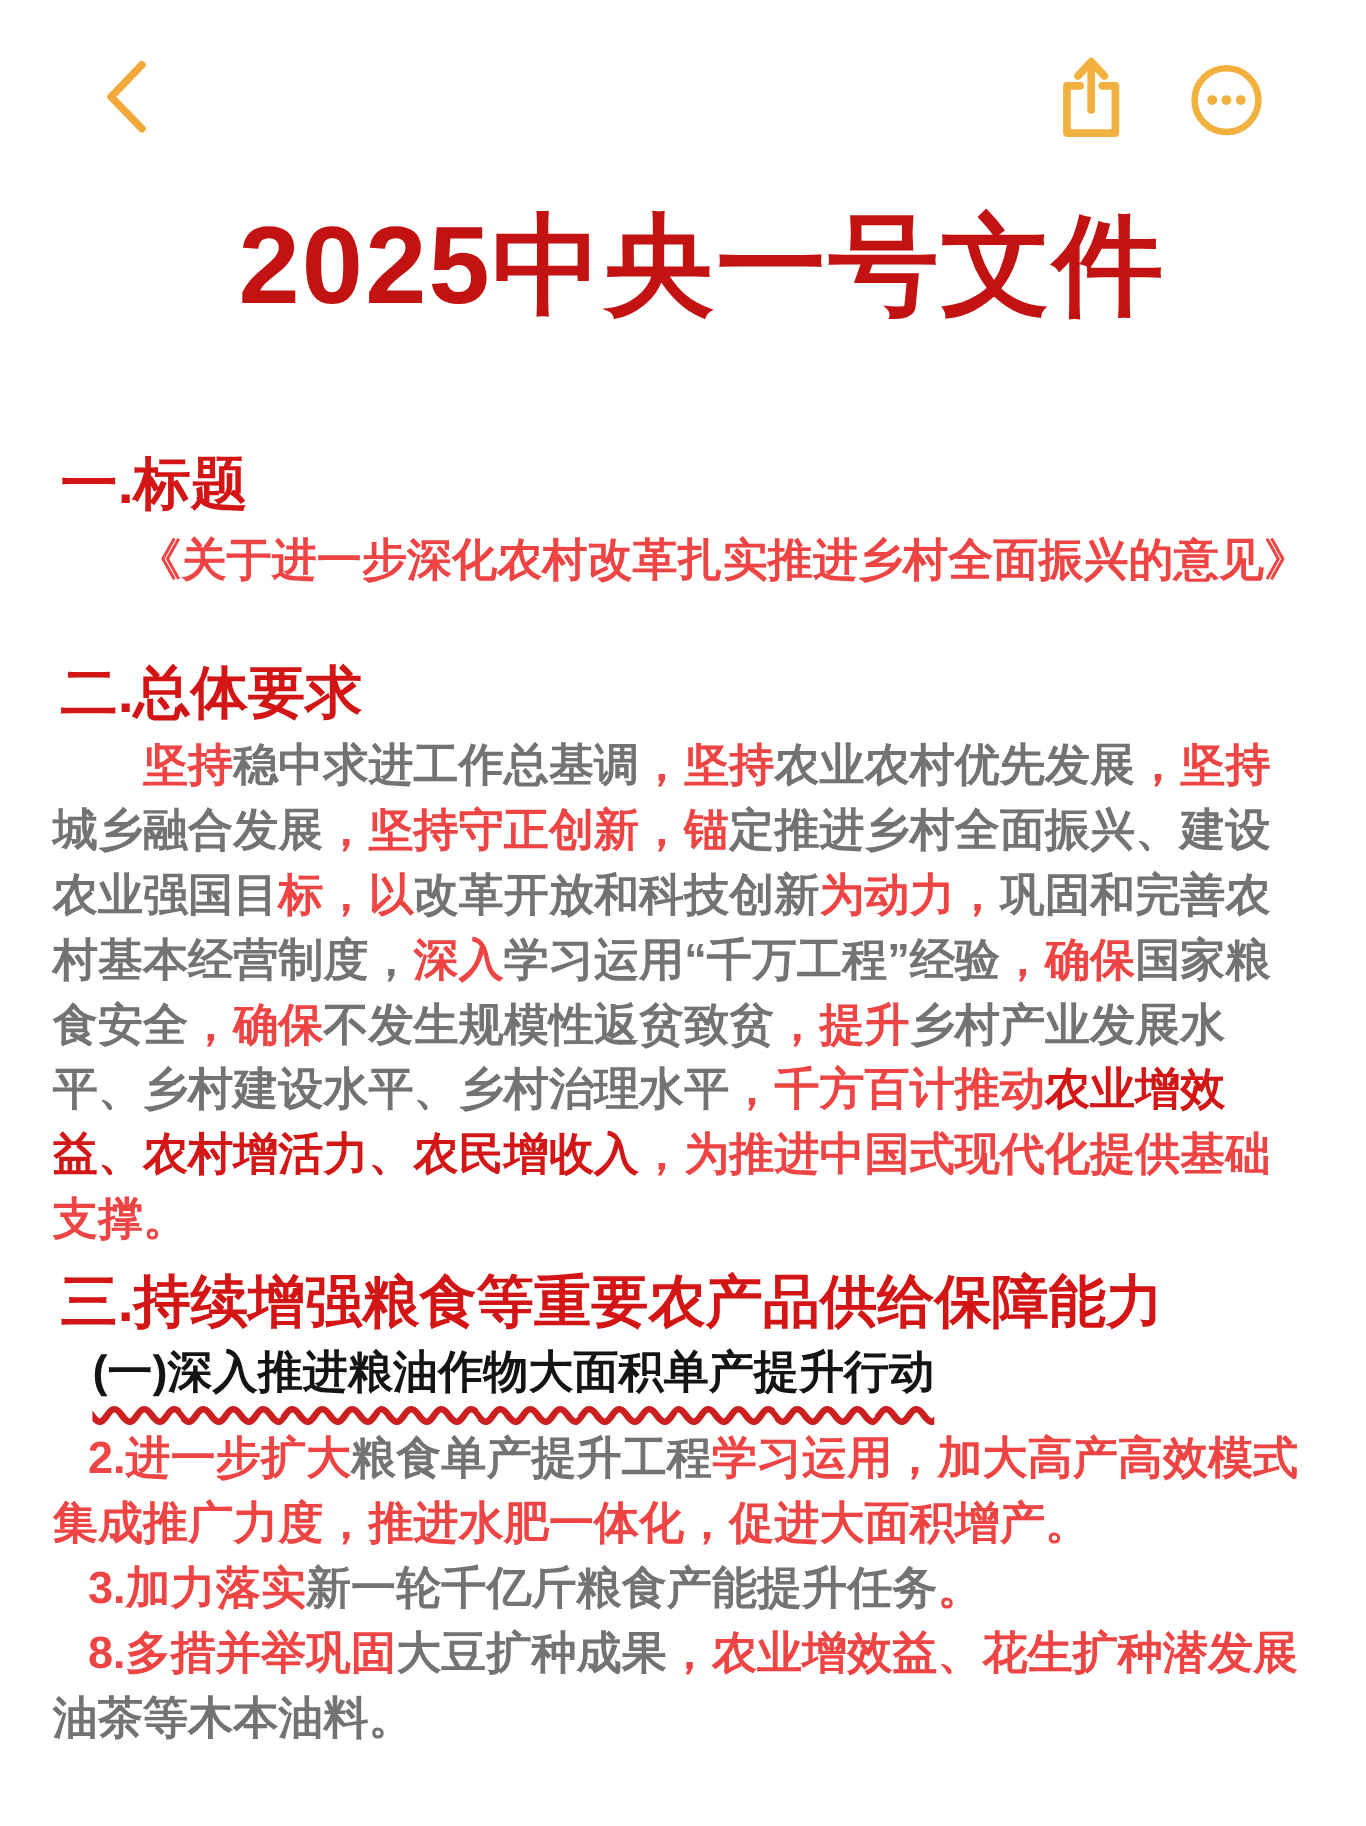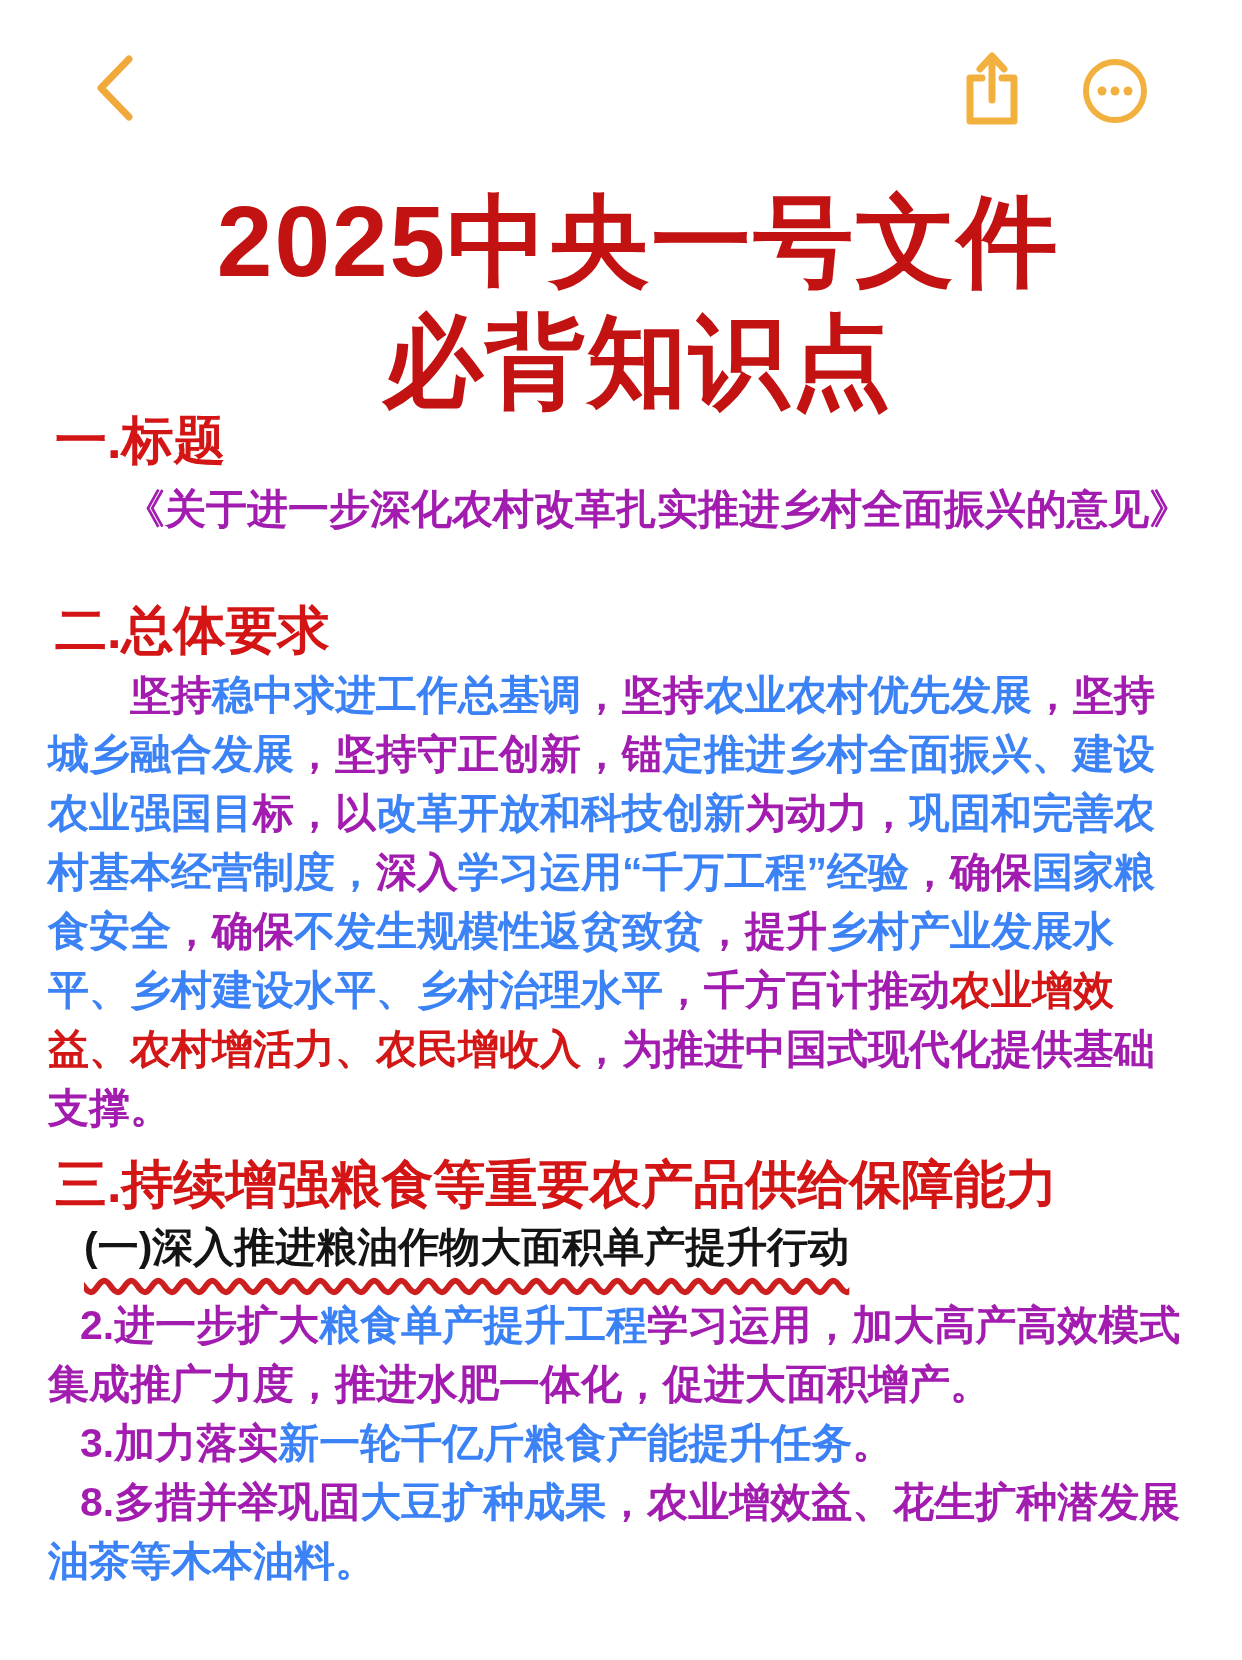--- a/index.html
+++ b/index.html
@@ -56,22 +56,22 @@
     text-decoration-thickness:6px;
     text-underline-offset:18px;
     text-decoration-skip-ink:none;
   }
 
   .items { position:absolute; left:48px; top:1296px; width:1146px; }
   .item  { margin:0; font-size:41px; font-weight:600; color:#141414;
            line-height:59px; text-indent:32px; }
 
   
-  .run-black { color:#a21caf; }
-  .run-teal  { color:#3b82f6; }
+  .run-black { color:#ef4444; }
+  .run-teal  { color:#737373; }
   .run-red   { color:#D31616; }
 </style>
 </head>
 <body>
 
 <div class="page">
 
   <button class="nav-btn back-btn">
     <span>
       <svg width="42" height="66" viewBox="0 0 42 66">
@@ -96,21 +96,20 @@
         <circle cx="33" cy="33" r="29" fill="none" stroke="#F2B13F" stroke-width="6"></circle>
         <circle cx="20" cy="33" r="4.5" fill="#F2B13F"></circle>
         <circle cx="33" cy="33" r="4.5" fill="#F2B13F"></circle>
         <circle cx="46" cy="33" r="4.5" fill="#F2B13F"></circle>
       </svg>
     </span>
   </button>
 
   <h1 class="big-title">
     <span>2025中央一号文件</span><br>
-    <span>必背知识点</span>
   </h1>
 
   <h2 class="sec-h sec-h-1">一.标题</h2>
   <p class="body-text doc-title"><span class="run run-black">《关于进一步深化农村改革扎实推进乡村全面振兴的意见》</span></p>
 
   <h2 class="sec-h sec-h-2">二.总体要求</h2>
   <p class="body-text overview"><span class="run run-black">坚持</span><span class="run run-teal">稳中求进工作总基调</span><span class="run run-black">，坚持</span><span class="run run-teal">农业农村优先发展</span><span class="run run-black">，坚持</span><span class="run run-teal">城乡融合发展</span><span class="run run-black">，坚持守正创新，锚</span><span class="run run-teal">定推进乡村全面振兴、建设农业强国目</span><span class="run run-black">标，以</span><span class="run run-teal">改革开放和科技创新</span><span class="run run-black">为动力，</span><span class="run run-teal">巩固和完善农村基本经营制度，</span><span class="run run-black">深入</span><span class="run run-teal">学习运用“千万工程”经验</span><span class="run run-black">，确保</span><span class="run run-teal">国家粮食安全</span><span class="run run-black">，确保</span><span class="run run-teal">不发生规模性返贫致贫</span><span class="run run-black">，提升</span><span class="run run-teal">乡村产业发展水平、乡村建设水平、乡村治理水平</span><span class="run run-black">，千方百计推动</span><span class="run run-red">农业增效益、农村增活力、农民增收入</span><span class="run run-black">，为推进中国式现代化提供基础支撑。</span></p>
 
   <h2 class="sec-h sec-h-3">三.持续增强粮食等重要农产品供给保障能力</h2>
   <h3 class="sub-h">

